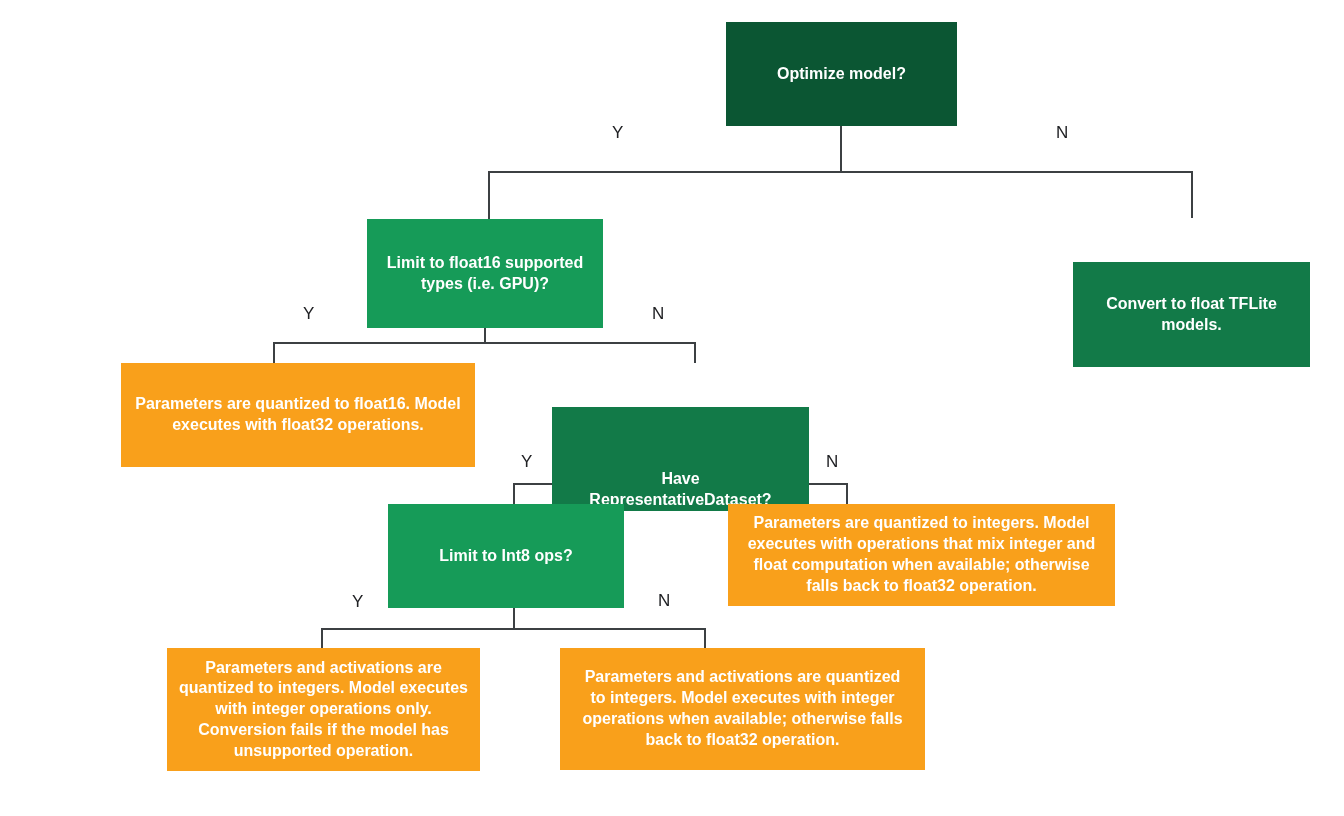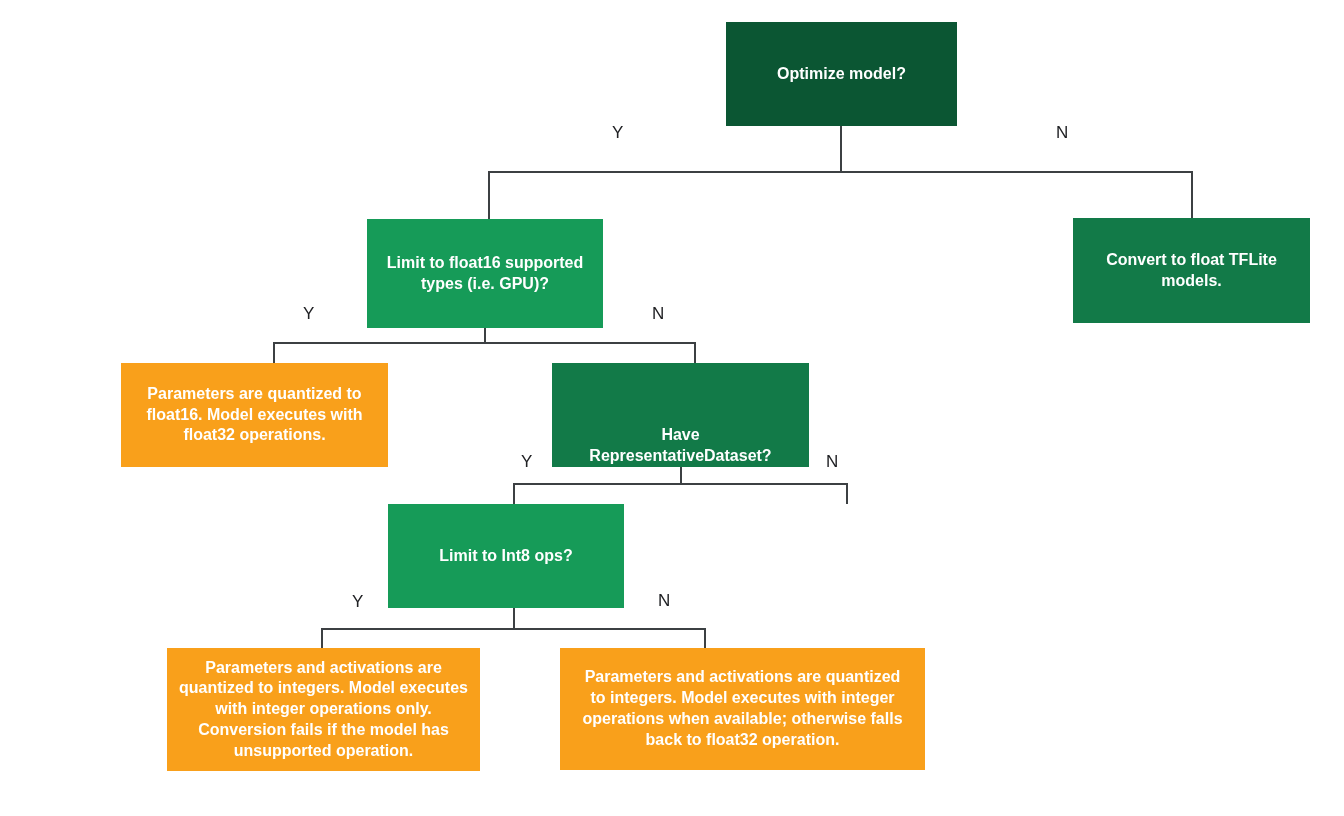--- a/index.html
+++ b/index.html
@@ -31,21 +31,21 @@
     justify-content: center;
     text-align: center;
     color: var(--text_on_box);
     font-weight: bold;
     font-size: 16px;
     line-height: 1.3;
     padding: 0 12px;
     box-sizing: border-box;
   }
   .node.dark   { background: var(--dark_green); }
-  .node.mid    { background: var(--mid_green); }
+  .node.mid    { background: var(--mid_green); margin-top: 44px; }
   .node.bright { background: var(--bright_green); }
   .node.orange { background: var(--orange); }
   .pad-lg { padding: 0 30px; align-items: flex-end; }
   .pad-md { padding: 0 22px; }
   .line {
     position: absolute;
     background: var(--line);
   }
   .branch-label {
     position: absolute;
@@ -93,32 +93,35 @@
   </div>
 
   <div class="node bright" style="left:367px;top:219px;width:236px;height:109px;">
     <span>Limit to float16 supported types (i.e. GPU)?</span>
   </div>
 
   <div class="node mid" style="left:1073px;top:218px;width:237px;height:105px;">
     <span>Convert to float TFLite models.</span>
   </div>
 
-  <div class="node orange" style="left:121px;top:363px;width:267px;height:104px;">
+  <div class="node orange" style="left:121px;top:363px;width:354px;height:104px;">
     <span>Parameters are quantized to float16. Model executes with float32 operations.</span>
   </div>
 
   <div class="node mid pad-lg" style="left:552px;top:363px;width:257px;height:104px;">
     <span>Have RepresentativeDataset?</span>
   </div>
 
   <div class="node bright" style="left:388px;top:504px;width:236px;height:104px;">
     <span>Limit to Int8 ops?</span>
   </div>
 
+  <div class="node orange" style="left:728px;top:504px;width:387px;height:102px;">
+    <span>Parameters are quantized to integers. Model executes with operations that mix integer and float computation when available; otherwise falls back to float32 operation.</span>
+  </div>
 
   <div class="node orange" style="left:167px;top:648px;width:313px;height:123px;">
     <span>Parameters and activations are quantized to integers. Model executes with integer operations only. Conversion fails if the model has unsupported operation.</span>
   </div>
 
   <div class="node orange pad-md" style="left:560px;top:648px;width:365px;height:122px;">
     <span>Parameters and activations are quantized to integers. Model executes with integer operations when available; otherwise falls back to float32 operation.</span>
   </div>
 
 </div>

